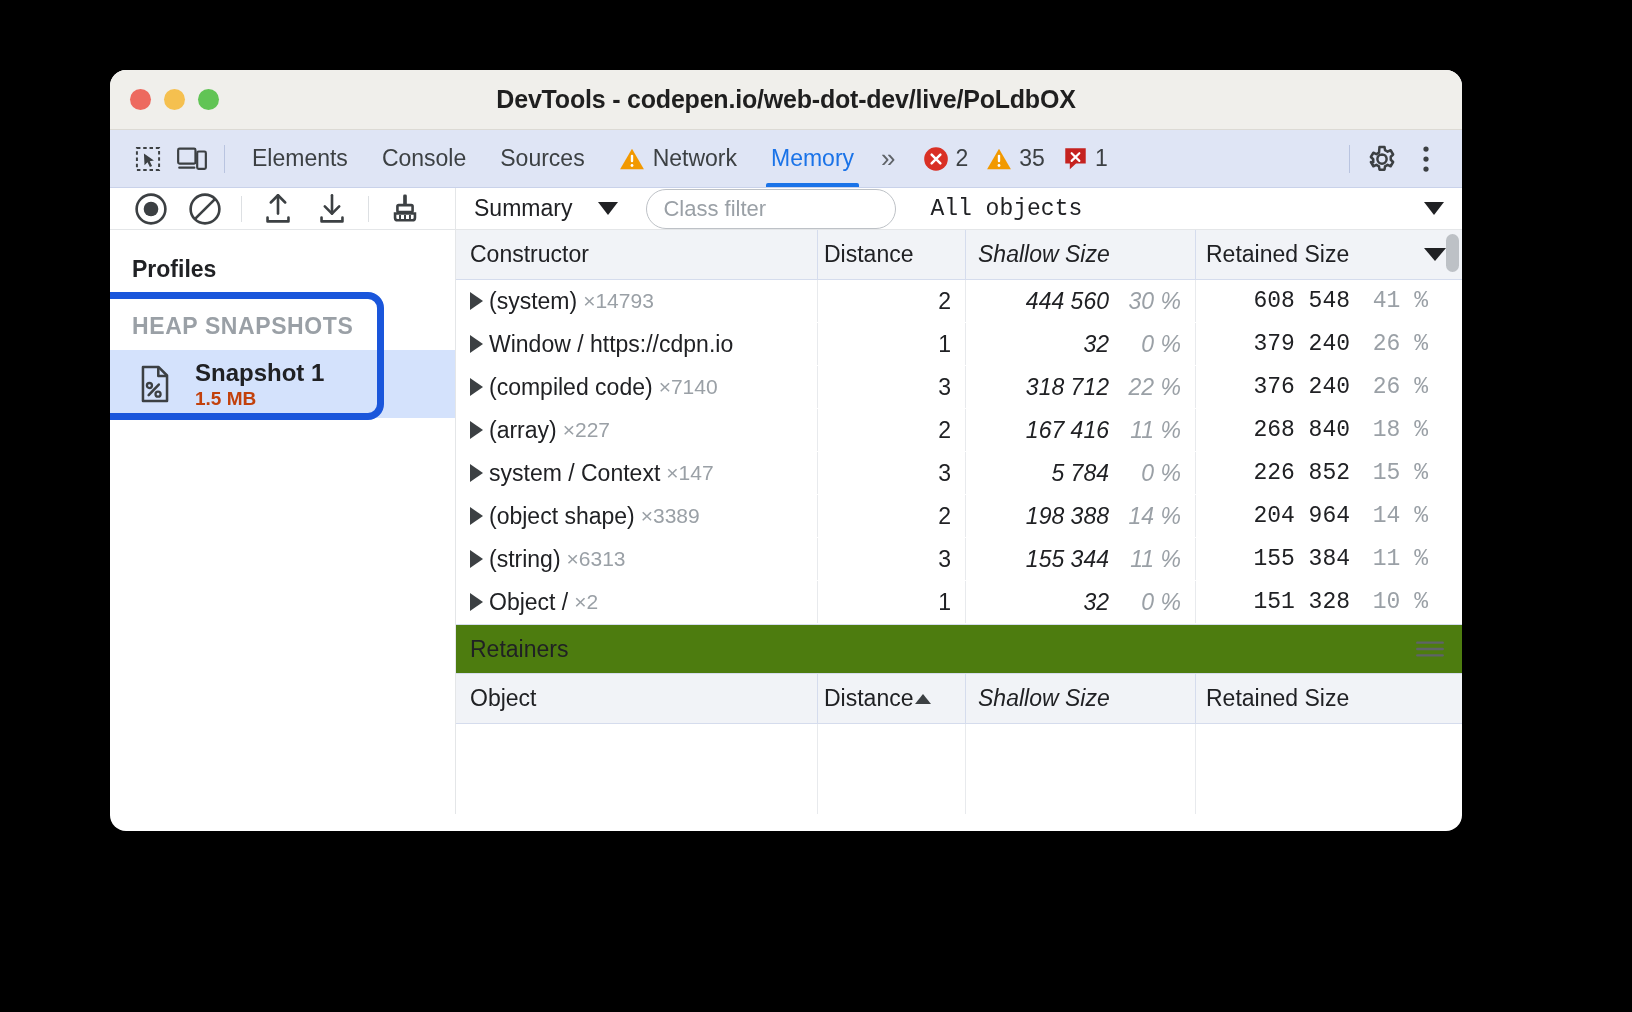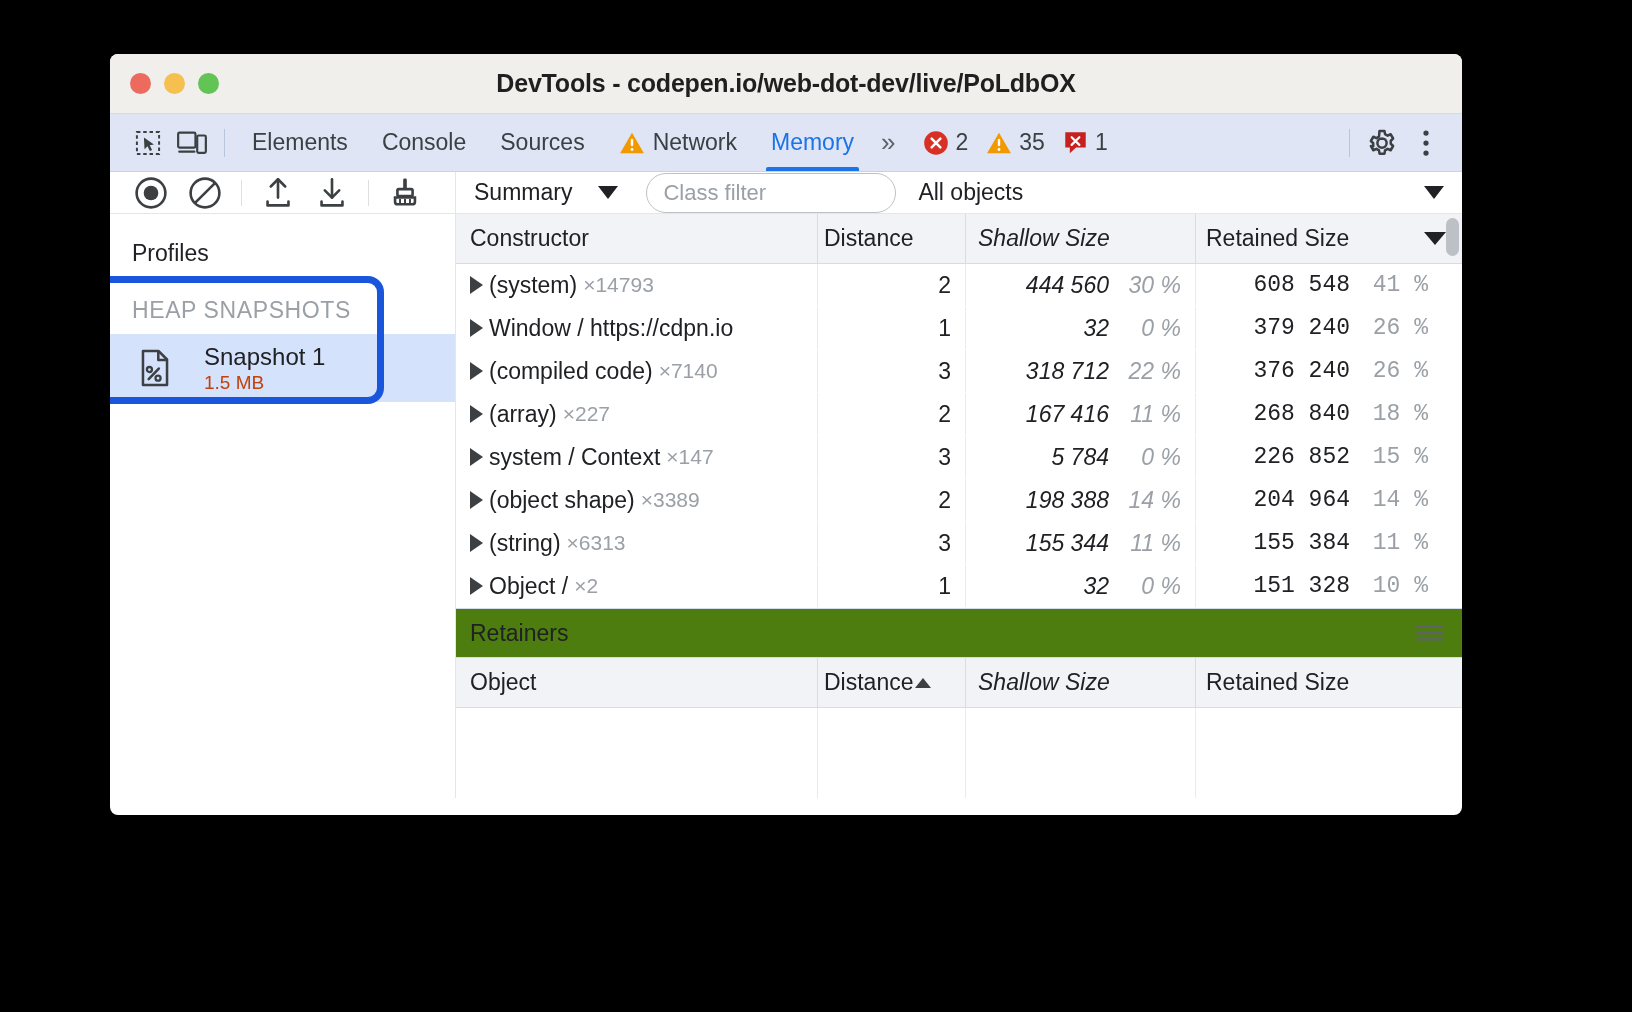--- a/index.html
+++ b/index.html
@@ -6,24 +6,24 @@
   html, body {
     width: 1632px; height: 1012px;
     background: #000;
     font-family: "Liberation Sans", sans-serif;
     overflow: hidden;
   }
 
   
   #window {
     position: absolute;
-    left: 110px; top: 54px;
+    left: 110px; top: 70px;
     width: 1352px; height: 761px;
     background: #ffffff;
-    border-radius: 8px;
+    border-radius: 16px;
     overflow: hidden;
     box-shadow: 0 10px 40px rgba(0,0,0,.45);
   }
 
   
   #titlebar {
     height: 60px;
     background: #f0efeb;
     display: flex; align-items: center;
     position: relative;
@@ -116,55 +116,57 @@
     border: 1px solid #bdc1c6;
     border-radius: 20px;
     background: #fff;
     padding: 0 16px;
     font-size: 22px; color: #202124;
     font-family: "Liberation Sans", sans-serif;
     outline: none;
   }
   #class-filter::placeholder { color: #9aa0a6; }
   #objects-filter {
-    margin-left: 22px;
+    margin-left: 34px;
     font-size: 23px; color: #202124;
     flex: 1;
     display: flex; align-items: center; justify-content: space-between;
     padding-right: 18px;
+    font-family: Liberation Mono, monospace;
   }
 
   
   #body {
     display: flex;
     height: 584px;
   }
 
   
   #sidebar {
     width: 346px;
     background: #fff;
     border-right: 1px solid #e4e6e8;
     position: relative;
+    font-weight: bold;
   }
   #profiles-label {
     font-size: 23px; color: #202124;
     padding: 26px 0 0 22px;
   }
   #snap-group { margin-top: 26px; }
   #snapshots-header {
     font-size: 23px; color: #9aa0a6;
     letter-spacing: 0.6px;
     padding: 4px 0 10px 22px;
   }
   #snapshot-row {
     height: 68px;
     background: #d4e2fc;
     display: flex; align-items: center;
-    padding-left: 28px; gap: 32px;
+    padding-left: 28px; gap: 23px;
   }
   .snap-text { display: flex; flex-direction: column; gap: 1px; }
   .snap-name { font-size: 24px; color: #202124; }
   .snap-size { font-size: 19px; color: #c2410c; }
   #focus-ring {
     position: absolute;
     left: -16px; top: 62px;
     width: 290px; height: 128px;
     border: 7px solid #1a56db;
     border-radius: 16px;

